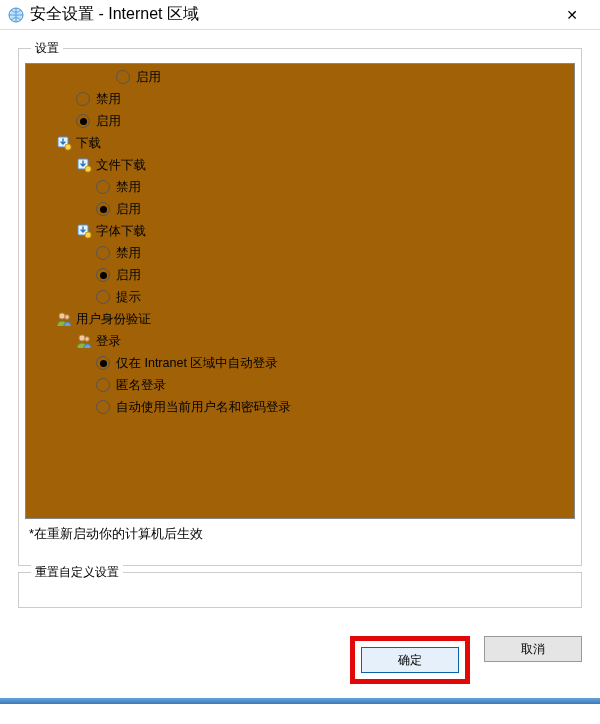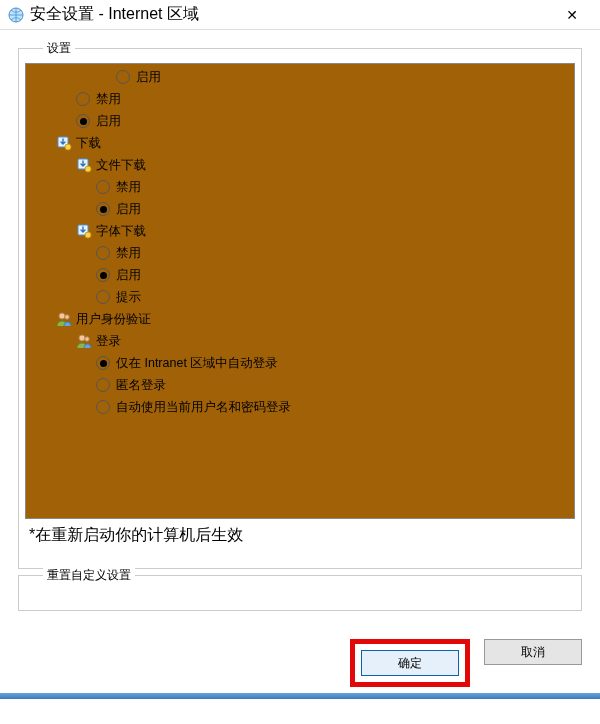--- a/index.html
+++ b/index.html
@@ -32,21 +32,21 @@
     }
     .content { padding: 18px 18px 10px 18px; }
     .groupbox {
       position: relative;
       border: 1px solid #ccc;
       padding: 14px 6px 8px 6px;
       margin-bottom: 6px;
     }
     .group-legend {
       position: absolute;
-      top: -9px; left: 24px;
+      top: -9px; left: 12px;
       background: #fff;
       padding: 0 4px;
       font-size: 12px;
     }
     .settings-list {
       border: 1px solid #888;
       height: 456px;
       overflow-y: scroll;
       background: #a16207;
       padding: 2px 0;
@@ -74,21 +74,21 @@
       display: inline-flex; align-items: center; justify-content: center;
       flex-shrink: 0;
     }
     .radio-visual.selected::after {
       content: "";
       width: 7px; height: 7px;
       background: #000;
       border-radius: 50%;
     }
     .row-label { font-size: 12.5px; }
-    .note { font-size: 16px; margin: 6px 0 14px 4px; }
+    .note { font-size: 13px; margin: 6px 0 14px 4px; }
     .reset-box {
       border: 1px solid #ccc;
       padding: 16px 10px 18px 10px;
       position: relative;
       margin-bottom: 18px;
     }
     .reset-row {
       display: flex;
       align-items: center;
       gap: 14px;
@@ -115,21 +115,21 @@
       background: #e5e5e5;
       border: 1px solid #999;
       font-size: 12px;
       display: inline-flex; align-items: center; justify-content: center;
       padding: 0 10px;
     }
     .footer {
       display: flex;
       justify-content: flex-end;
       gap: 14px;
-      padding: 0 18px 6px 0;
+      padding: 0 18px 14px 0;
     }
     .ok-highlight {
       padding: 6px;
       border: 5px solid #e30808;
       display: inline-flex;
     }
     .btn.primary {
       border: 1px solid #0a64ad;
       background: #e5f0fb;
       min-width: 98px;

